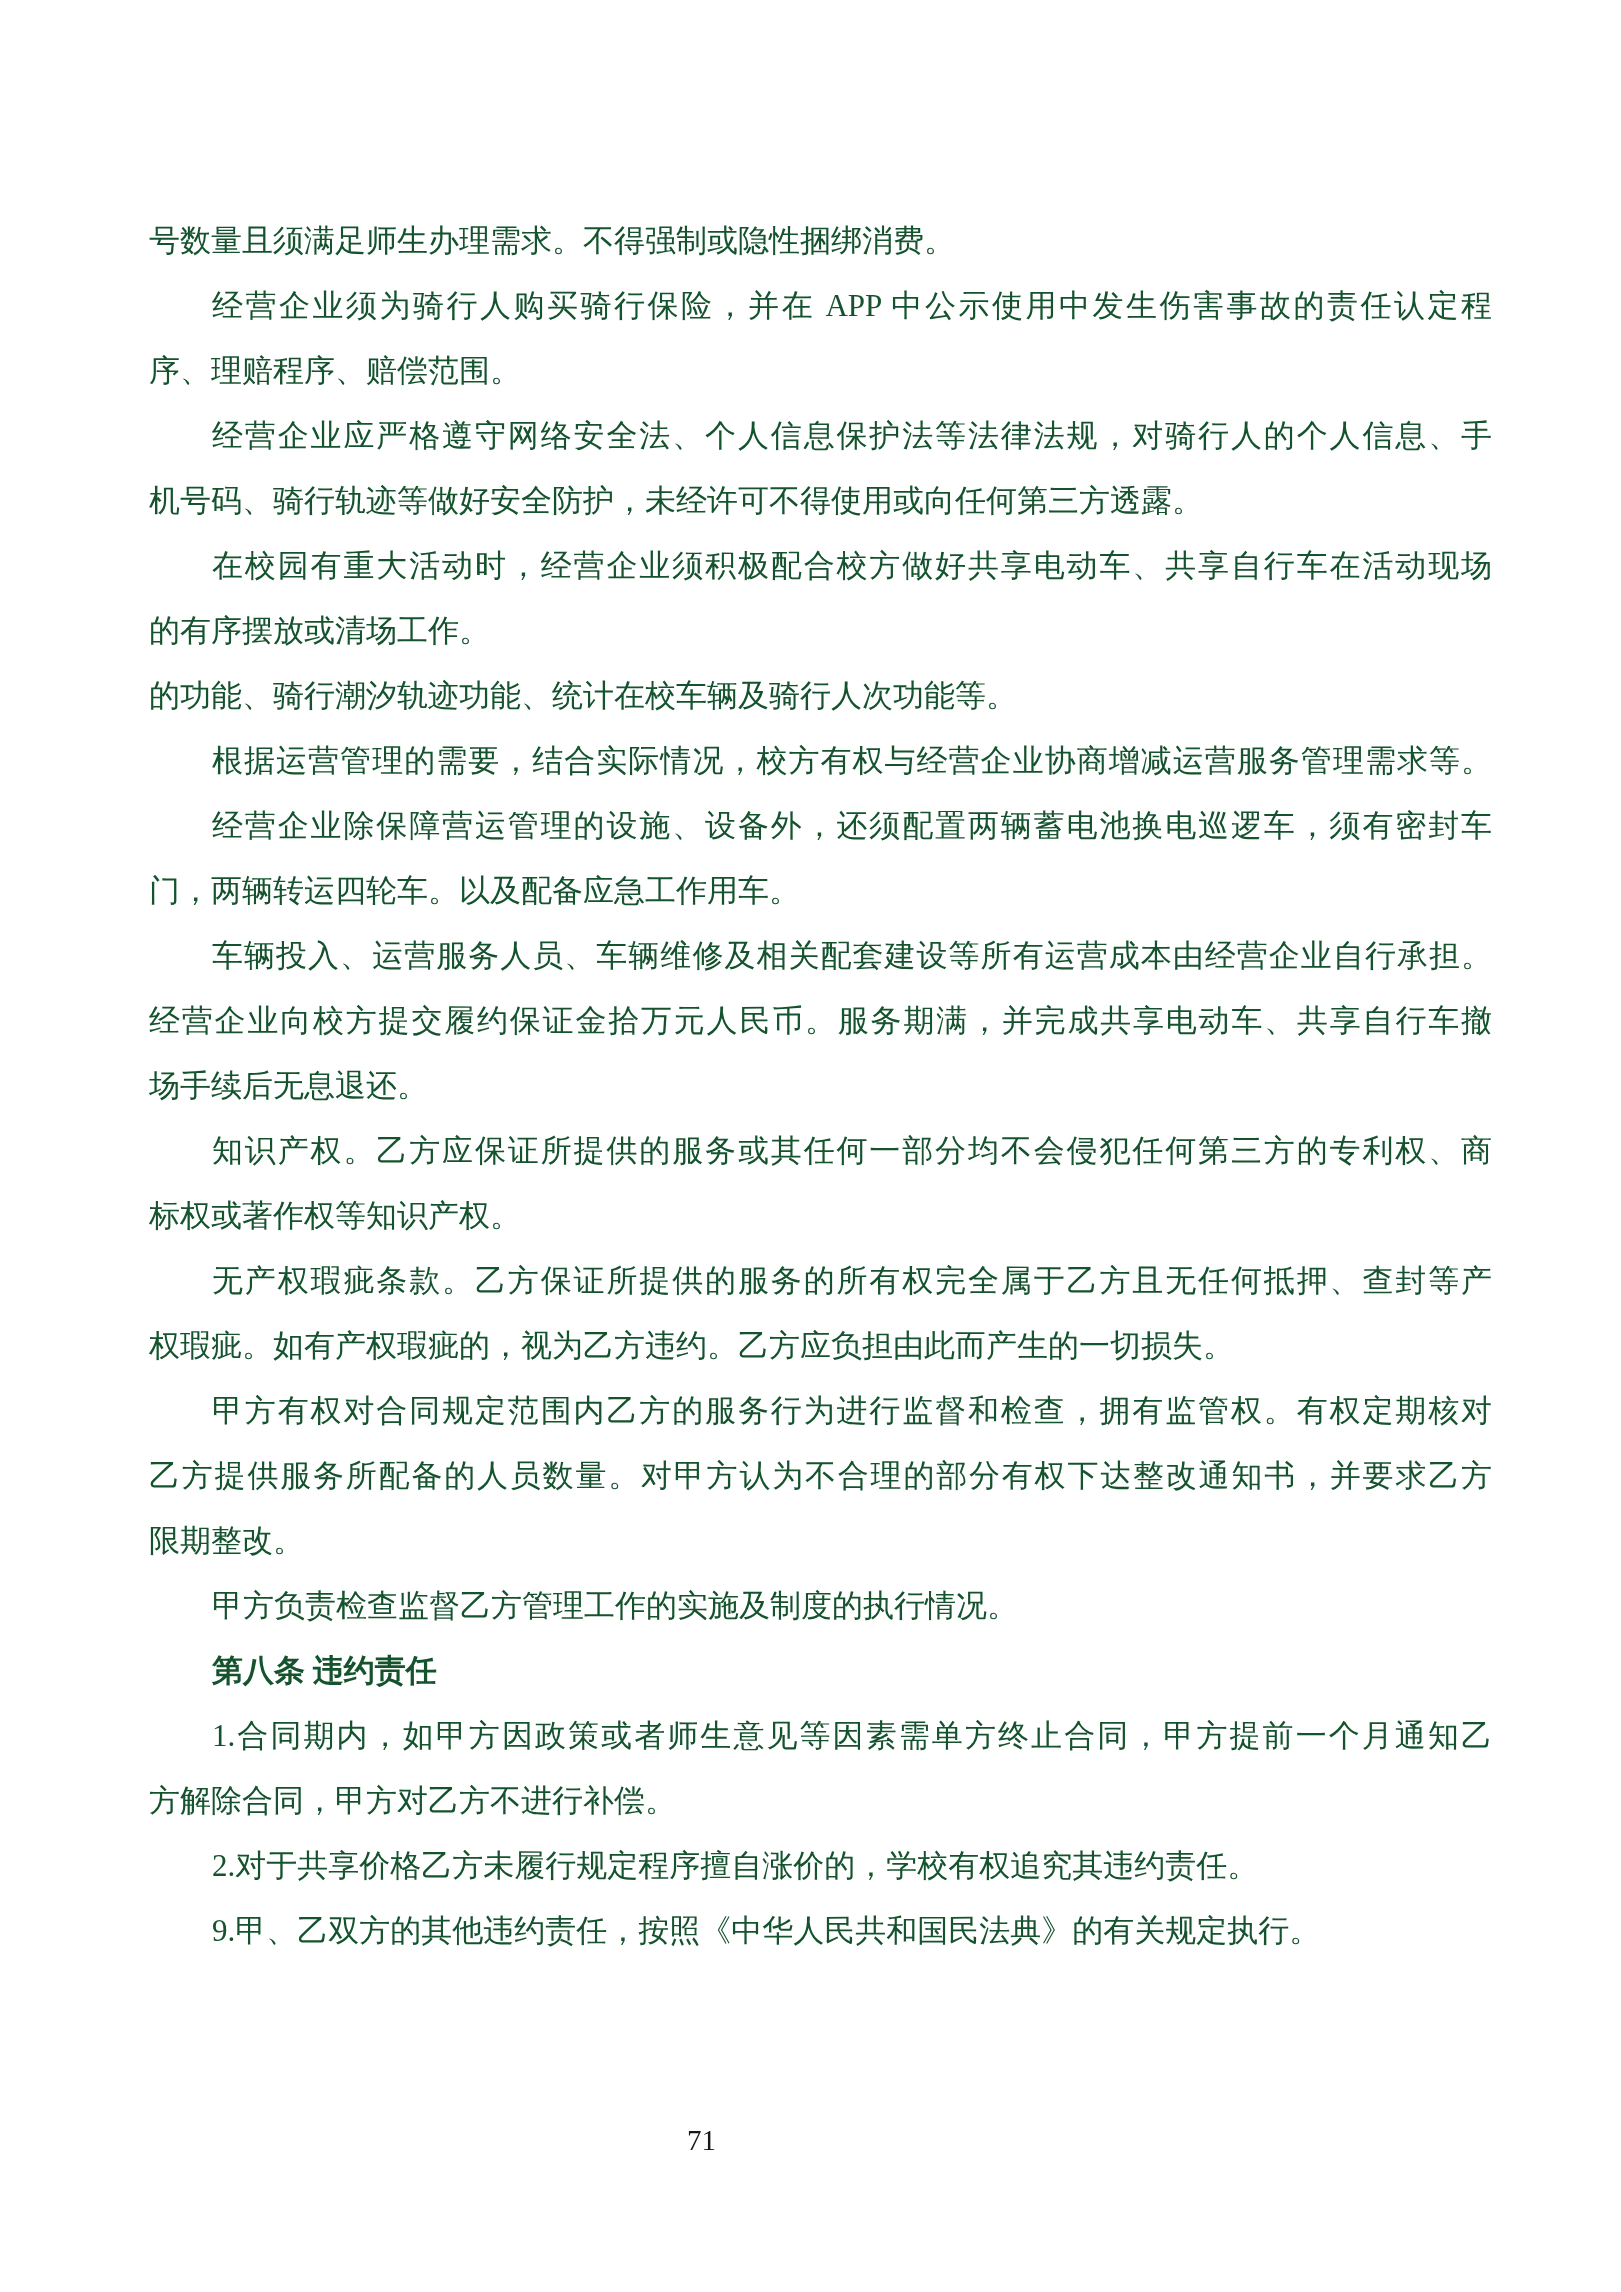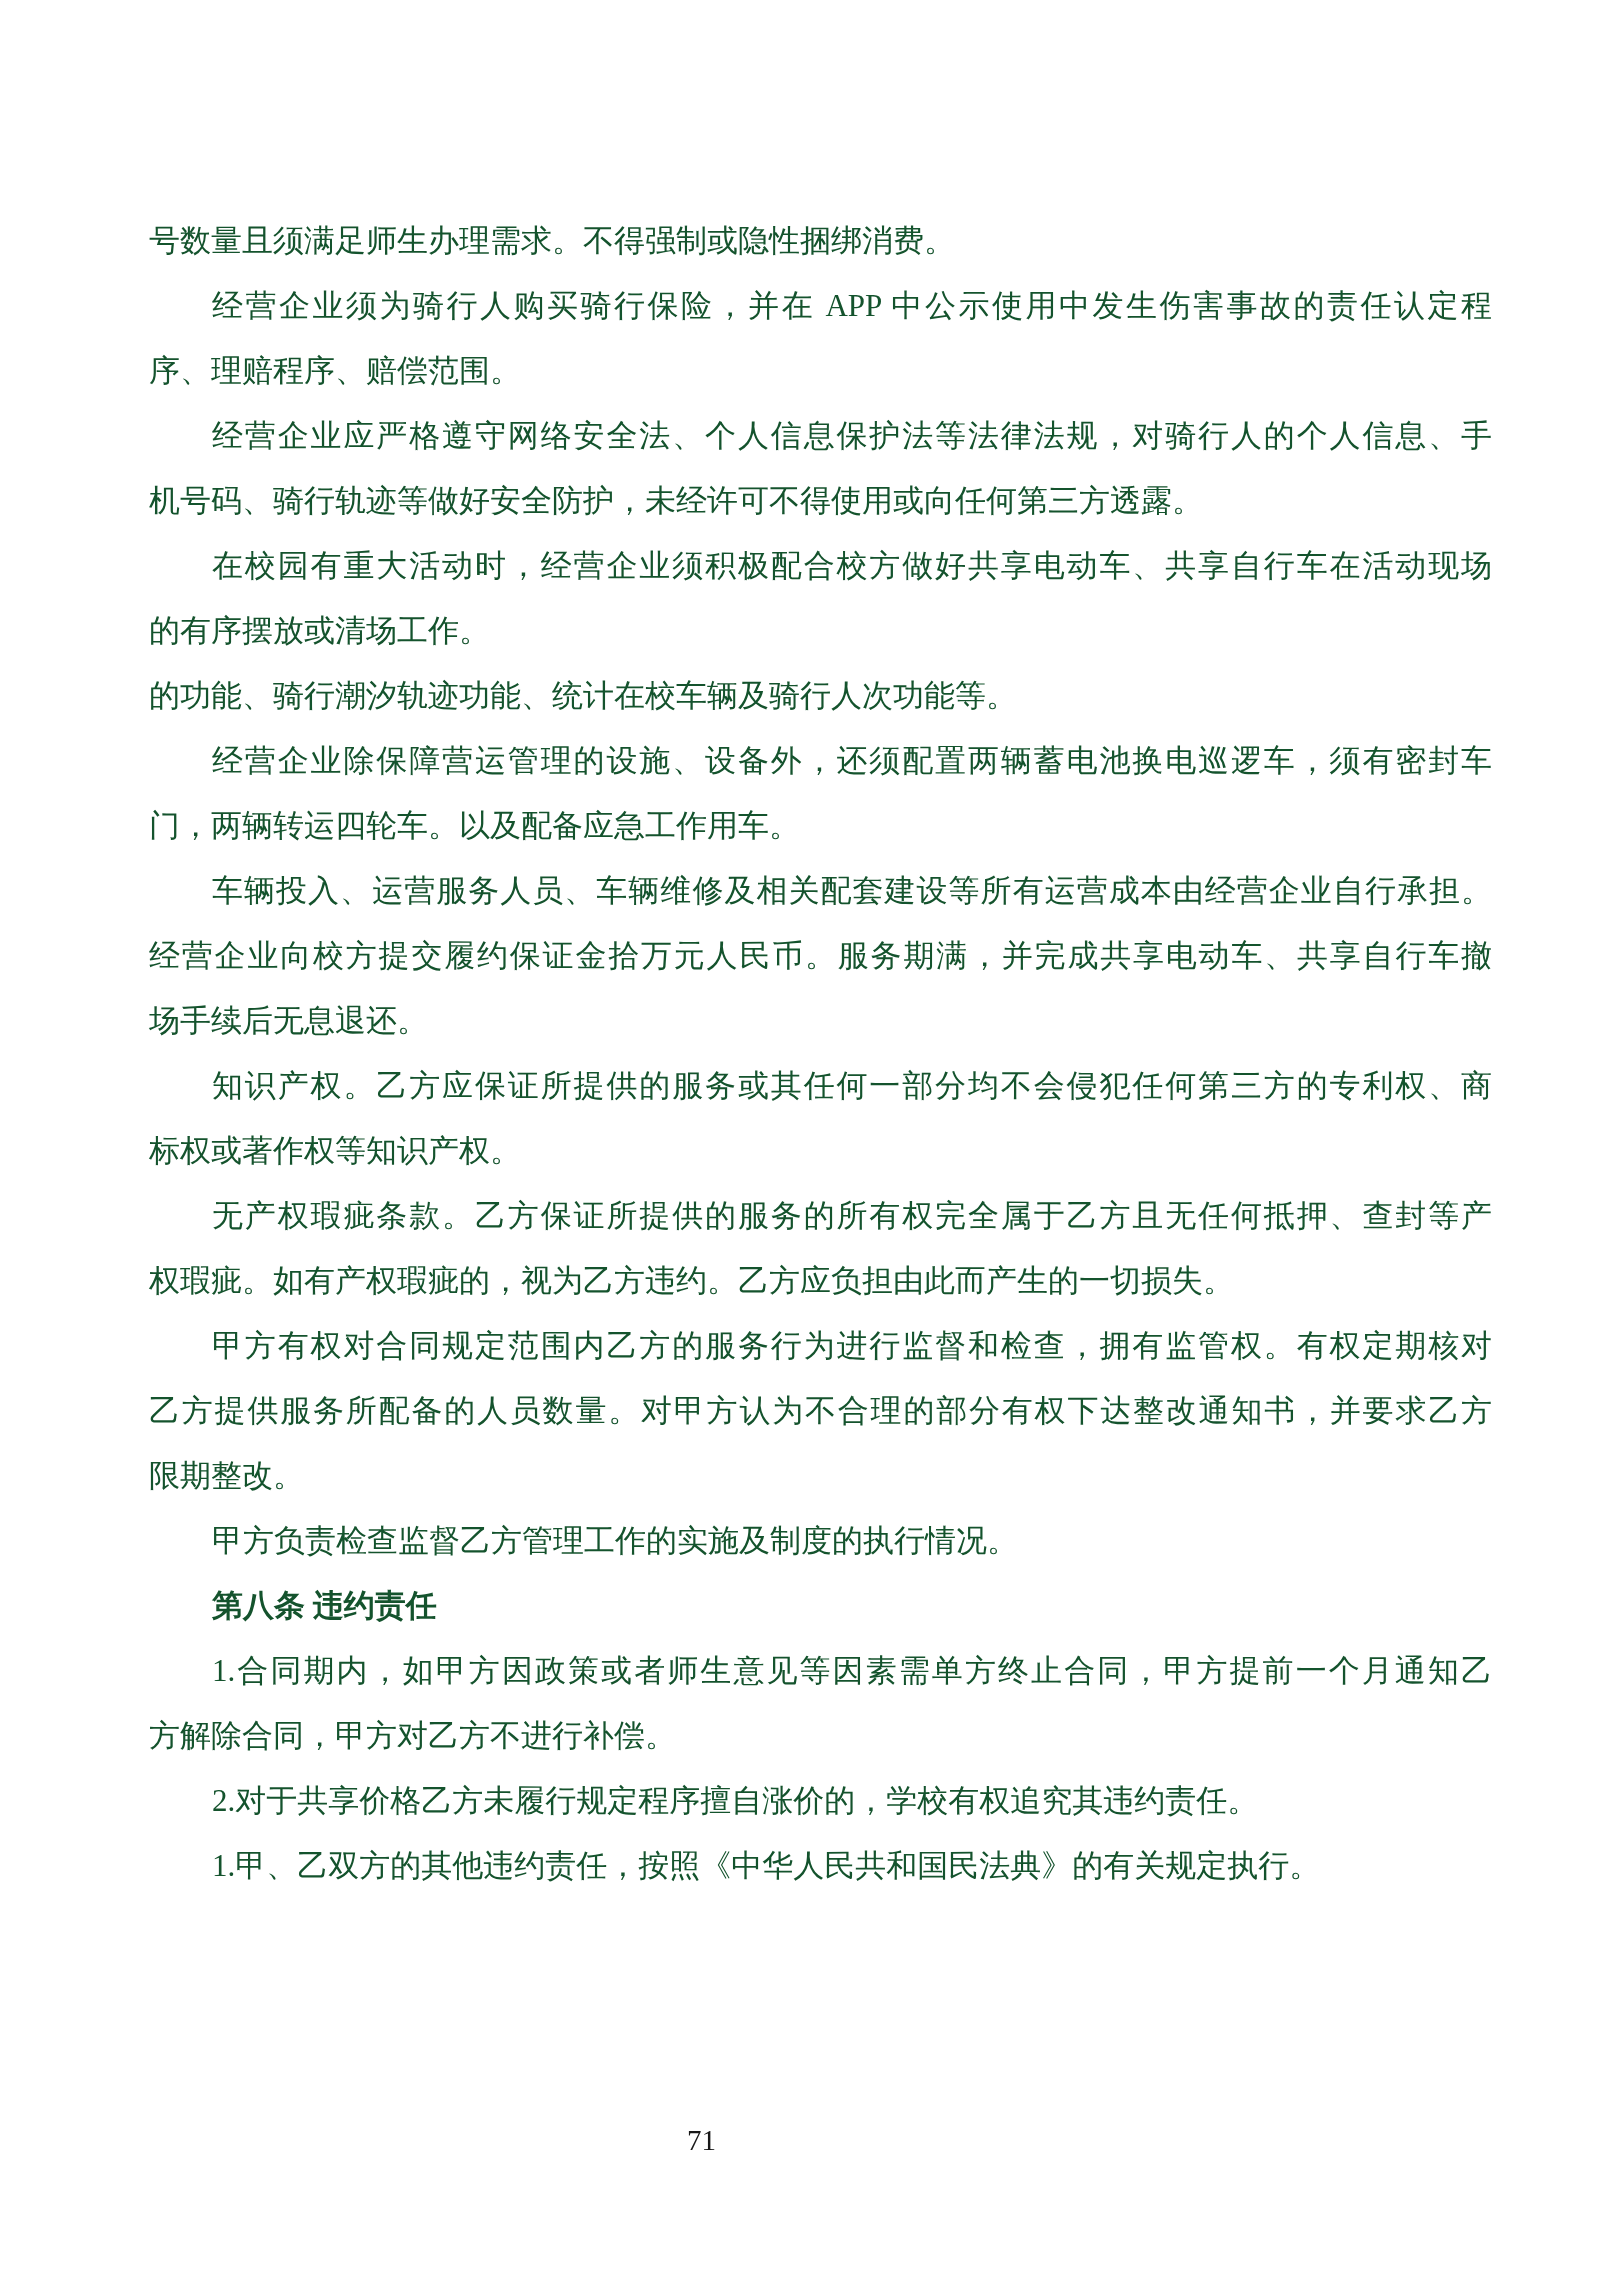--- a/index.html
+++ b/index.html
@@ -57,34 +57,35 @@
 <div class="page">
   <div class="text-block">
       <div class="line end">号数量且须满足师生办理需求。不得强制或隐性捆绑消费。</div>
       <div class="line first">经营企业须为骑行人购买骑行保险，并在 APP 中公示使用中发生伤害事故的责任认定程</div>
       <div class="line end">序、理赔程序、赔偿范围。</div>
       <div class="line first">经营企业应严格遵守网络安全法、个人信息保护法等法律法规，对骑行人的个人信息、手</div>
       <div class="line end">机号码、骑行轨迹等做好安全防护，未经许可不得使用或向任何第三方透露。</div>
       <div class="line first">在校园有重大活动时，经营企业须积极配合校方做好共享电动车、共享自行车在活动现场</div>
       <div class="line end">的有序摆放或清场工作。</div>
       <div class="line end">的功能、骑行潮汐轨迹功能、统计在校车辆及骑行人次功能等。</div>
+      <div class="line first">根据运营管理的需要，结合实际情况，校方有权与经营企业协商增减运营服务管理需求等。</div>
       <div class="line first">经营企业除保障营运管理的设施、设备外，还须配置两辆蓄电池换电巡逻车，须有密封车</div>
       <div class="line end">门，两辆转运四轮车。以及配备应急工作用车。</div>
       <div class="line first">车辆投入、运营服务人员、车辆维修及相关配套建设等所有运营成本由经营企业自行承担。</div>
       <div class="line">经营企业向校方提交履约保证金拾万元人民币。服务期满，并完成共享电动车、共享自行车撤</div>
       <div class="line end">场手续后无息退还。</div>
       <div class="line first">知识产权。乙方应保证所提供的服务或其任何一部分均不会侵犯任何第三方的专利权、商</div>
       <div class="line end">标权或著作权等知识产权。</div>
       <div class="line first">无产权瑕疵条款。乙方保证所提供的服务的所有权完全属于乙方且无任何抵押、查封等产</div>
       <div class="line end">权瑕疵。如有产权瑕疵的，视为乙方违约。乙方应负担由此而产生的一切损失。</div>
       <div class="line first">甲方有权对合同规定范围内乙方的服务行为进行监督和检查，拥有监管权。有权定期核对</div>
       <div class="line">乙方提供服务所配备的人员数量。对甲方认为不合理的部分有权下达整改通知书，并要求乙方</div>
       <div class="line end">限期整改。</div>
       <div class="line first end">甲方负责检查监督乙方管理工作的实施及制度的执行情况。</div>
       <div class="line first end bold">第八条 违约责任</div>
       <div class="line first">1.合同期内，如甲方因政策或者师生意见等因素需单方终止合同，甲方提前一个月通知乙</div>
       <div class="line end">方解除合同，甲方对乙方不进行补偿。</div>
       <div class="line first end">2.对于共享价格乙方未履行规定程序擅自涨价的，学校有权追究其违约责任。</div>
-      <div class="line first end">1.甲、乙双方的其他违约责任，按照《中华人民共和国民法典》的有关规定执行。</div>
+      <div class="line first end">9.甲、乙双方的其他违约责任，按照《中华人民共和国民法典》的有关规定执行。</div>
     </div>
   <div class="page-number">71</div>
 </div>
 
 
 </body></html>

